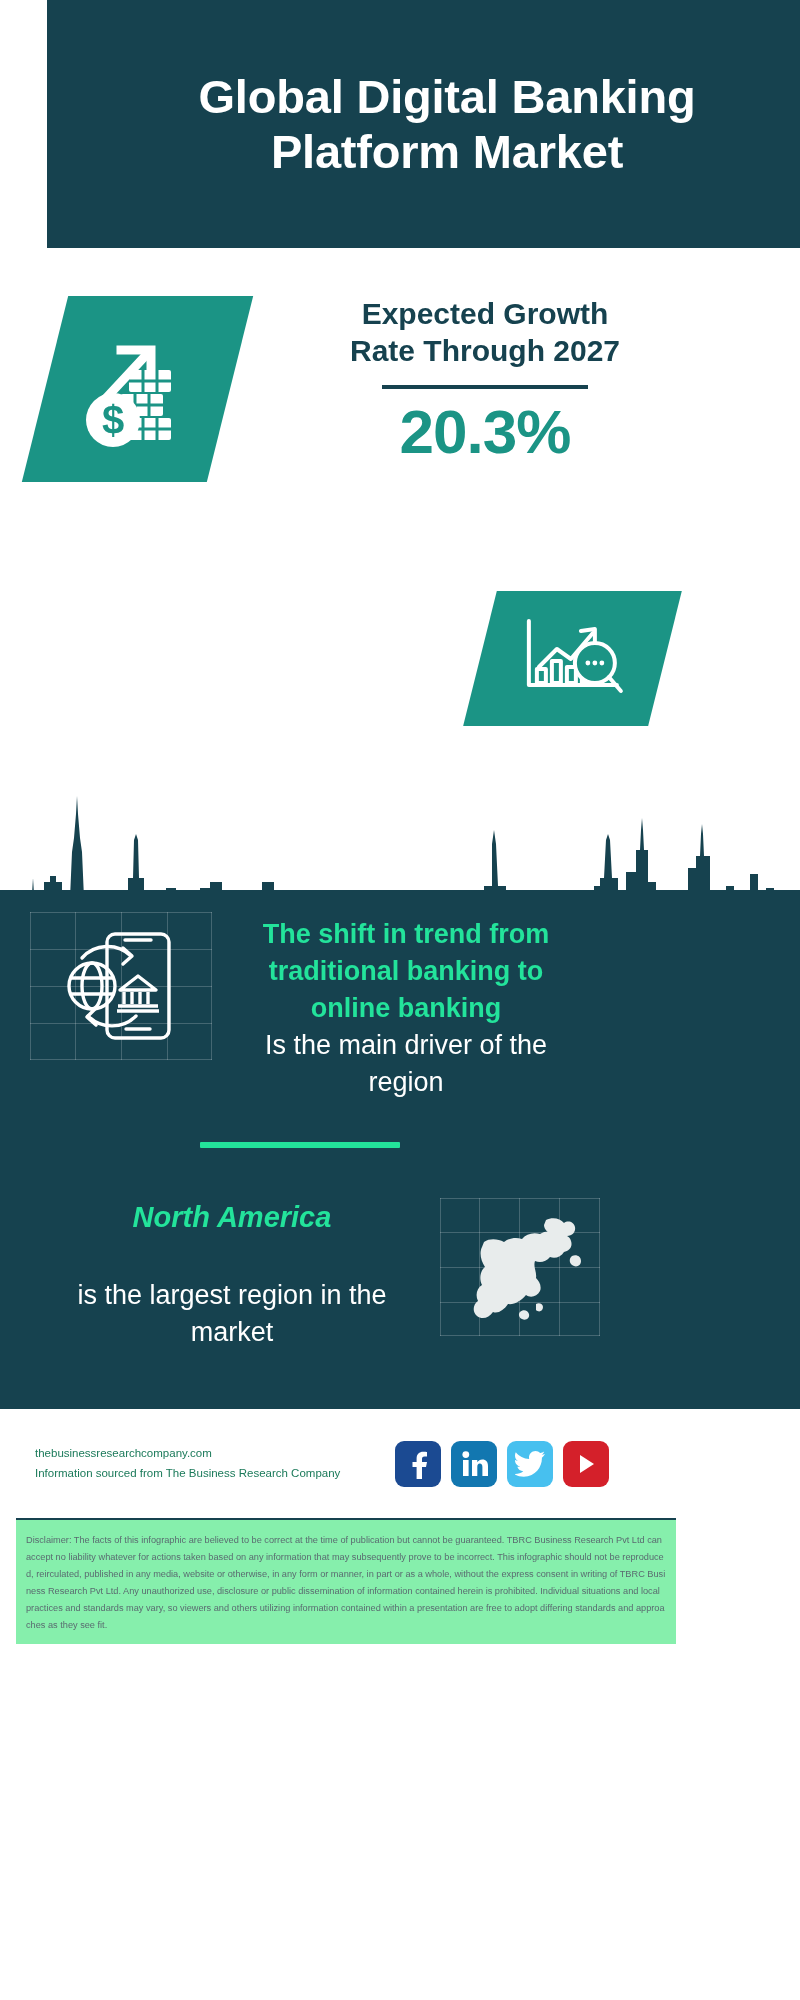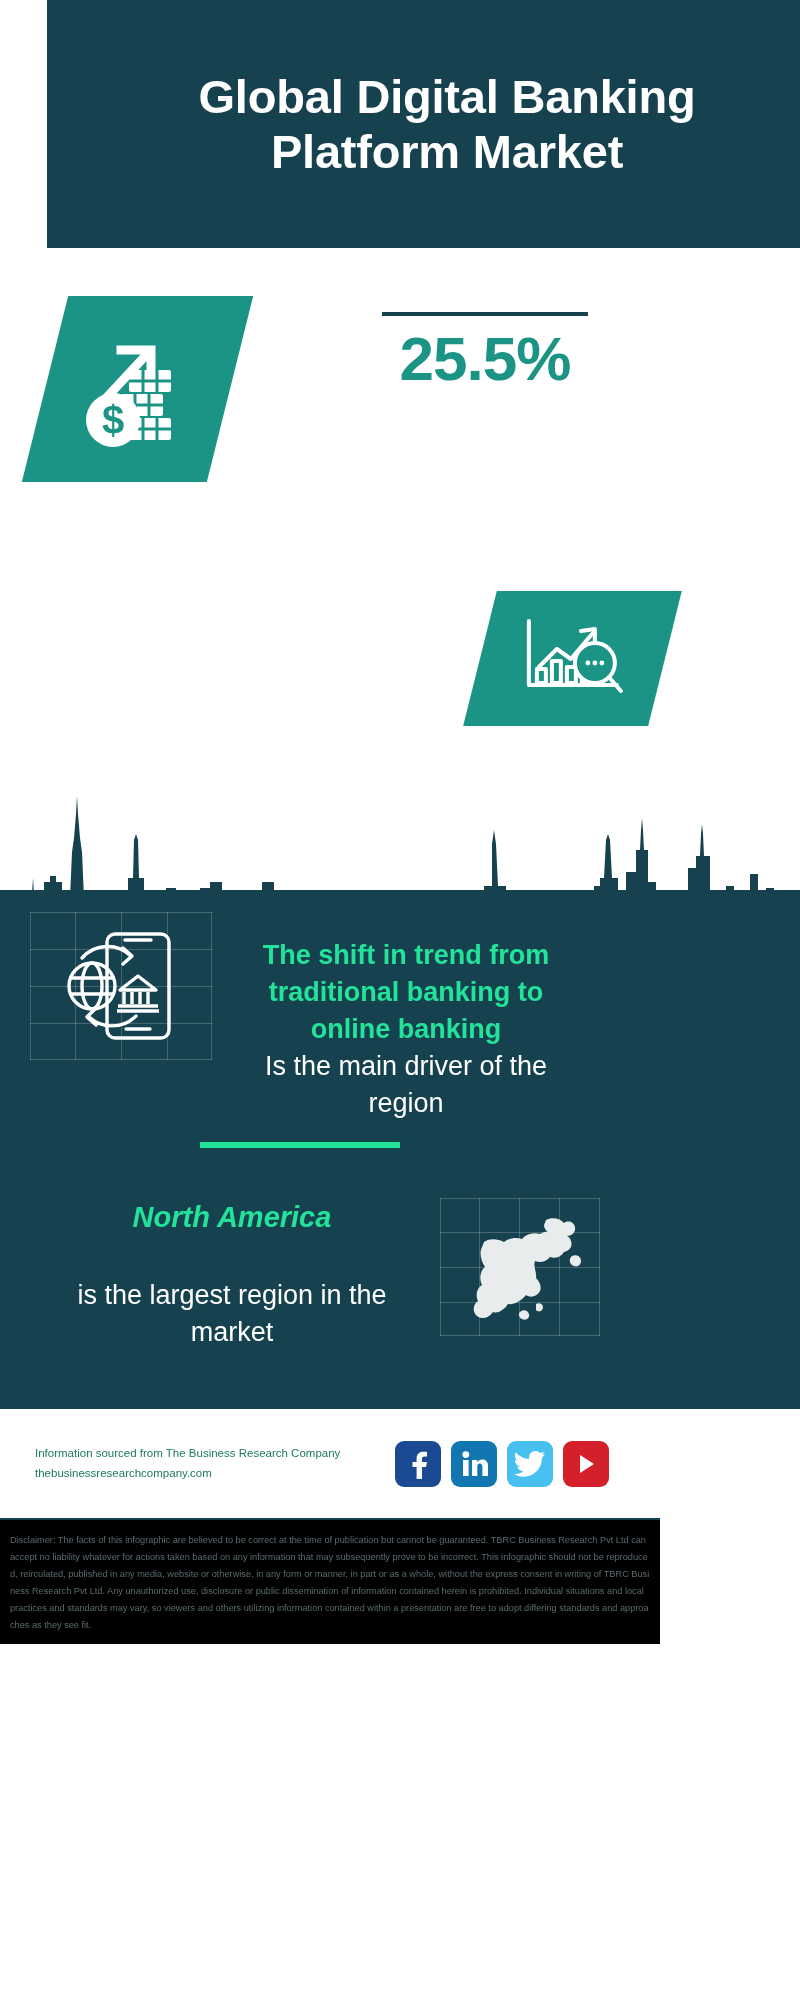--- a/index.html
+++ b/index.html
@@ -114,21 +114,21 @@
 
   
   .grid-deco { position: absolute; }
   .grid-deco .gl {
     position: absolute;
     background: rgba(255,255,255,0.20);
   }
 
   .driver-block {
     position: absolute;
-    left: 228px; top: 47px;
+    left: 228px; top: 26px;
     width: 356px;
     text-align: center;
   }
   .driver-hi {
     color: #23e39b;
     font-size: 27px;
     font-weight: 700;
     line-height: 1.37;
     display: block;
   }
@@ -204,25 +204,25 @@
   }
   .s-fb { background: #1b4a92; }
   .s-li { background: #1277b0; }
   .s-tw { background: #47c0ef; }
   .s-yt { background: #d4202a; }
   .sicon svg { display: block; }
 
   
   .disclaimer {
     position: absolute;
-    left: 0; top: 1518px;
+    left: 16px; top: 1518px;
     width: 660px;
     padding: 12px 10px 10px 10px;
     border-top: 2px solid #16424f;
-    background: #000000;
+    background: #86efac;
   }
   .disclaimer p {
     color: #5a6b70;
     font-size: 9.2px;
     line-height: 1.85;
     text-align: left;
     word-break: break-all;
   }
 </style>
 </head>
@@ -261,22 +261,26 @@
               <line x1="56" y1="107" x2="98" y2="107"></line>
             </g>
             <circle cx="40" cy="98" r="27" fill="#ffffff"></circle>
             <text x="40" y="112" font-family="Liberation Sans, sans-serif" font-size="40" font-weight="700" fill="#1b9485" text-anchor="middle">$</text>
           </svg>
         </span>
       </div>
     </div>
 
     <div class="stat-text growth-text">
+      <div class="stat-label">
+        <span>Expected Growth</span><br>
+        <span>Rate Through 2027</span>
+      </div>
       <div class="stat-rule"></div>
-      <div class="stat-value">25.5%</div>
+      <div class="stat-value">20.3%</div>
     </div>
 
 
     <div class="tile tile-size">
       <div class="tile-inner">
         <span>
           <svg width="112" height="100" viewBox="0 0 112 100">
             <g fill="none" stroke="#ffffff" stroke-width="4" stroke-linecap="round" stroke-linejoin="round">
               <path d="M12 14 L12 78 L100 78"></path>
               <path d="M22 60 L40 42 L54 52 L76 26"></path>
@@ -374,22 +378,22 @@
           <path d="M112 48 C116 46 121 48 121 53 C121 58 116 60 112 57 C109 55 109 50 112 48 Z"></path>
           <path d="M60 104 C63 101 68 102 69 106 C70 110 66 113 62 111 C59 110 58 106 60 104 Z"></path>
           <path d="M76 96 C79 94 83 96 83 99 C83 103 79 105 76 102 Z"></path>
         </g>
       </svg>
     </div>
   </div>
 
   <div class="source-bar">
     <div class="source-text">
+      <span class="source-line">thebusinessresearchcompany.com</span>
       <span class="source-line">Information sourced from The Business Research Company</span>
-      <span class="source-line">thebusinessresearchcompany.com</span>
     </div>
     <div class="socials">
       <a class="sicon s-fb">
         <svg width="26" height="30" viewBox="0 0 26 30">
             <path fill="#ffffff" d="M17 30 V18 H21 L22 13 H17 V10 C17 8.5 17.5 7.5 19.6 7.5 H22 V3 C21.6 2.9 20 2.8 18.2 2.8 C14.3 2.8 11.6 5.2 11.6 9.5 V13 H7.5 V18 H11.6 V30 Z"></path>
           </svg>
       </a>
       <a class="sicon s-li">
         <svg width="28" height="28" viewBox="0 0 28 28">
             <g fill="#ffffff">

